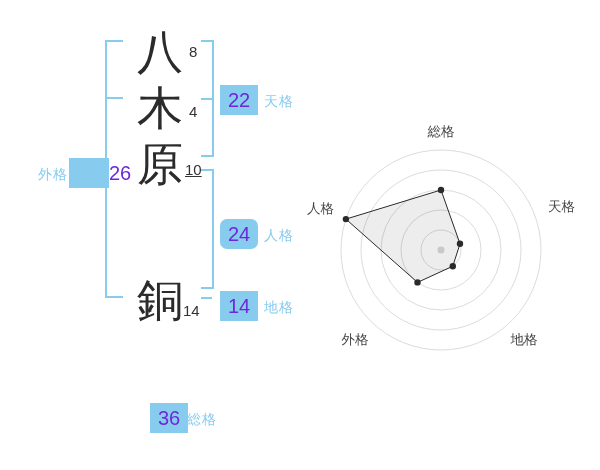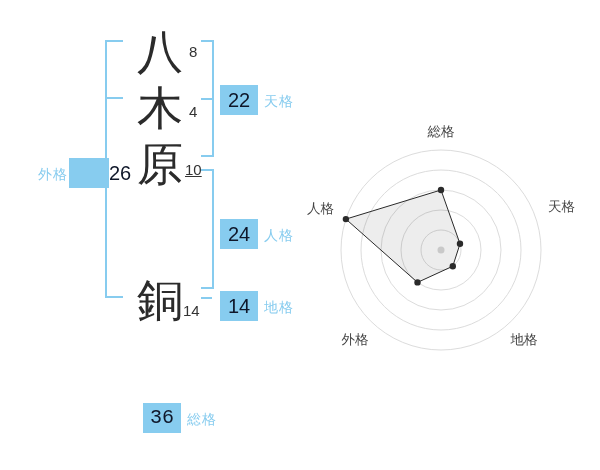--- a/index.html
+++ b/index.html
@@ -7,21 +7,21 @@
   .stage { position:relative; width:600px; height:470px; background:#ffffff; overflow:hidden; }
 
   .kanji { position:absolute; left:134px; width:52px; text-align:center;
            font-size:46px; line-height:50px; color:#2b2b2b;
            font-family:"Liberation Sans", sans-serif; }
   .strokes { position:absolute; font-size:15px; color:#333; }
 
   .brk { position:absolute; background:#87ccef; }
 
   .valbox { position:absolute; width:38px; height:30px; background:#87ccef;
-            color:#0f172a; font-size:20px; line-height:30px; text-align:center; }
+            color:#6d28d9; font-size:20px; line-height:30px; text-align:center; }
   .bluelabel { position:absolute; font-size:14px; color:#87ccef; letter-spacing:1px; }
 
   svg text { font-family:"Liberation Sans", sans-serif; }
 </style>
 </head>
 <body>
 
 <div class="stage">
 
   <div class="kanji" style="top:27px;">八</div>
@@ -44,28 +44,28 @@
   <div class="brk" style="left:212px; top:40px;  width:2px;  height:117px;"></div>
   <div class="brk" style="left:201px; top:40px;  width:11px; height:2px;"></div>
   <div class="brk" style="left:201px; top:98px;  width:11px; height:2px;"></div>
   <div class="brk" style="left:201px; top:155px; width:11px; height:2px;"></div>
   <div class="valbox" style="left:220px; top:85px;">22</div>
   <div class="bluelabel" style="left:264px; top:93px;">天格</div>
 
   <div class="brk" style="left:212px; top:169px; width:2px;  height:120px;"></div>
   <div class="brk" style="left:201px; top:169px; width:11px; height:2px;"></div>
   <div class="brk" style="left:201px; top:287px; width:11px; height:2px;"></div>
-  <div class="valbox" style="left:220px; top:219px;">24</div>
+  <div class="valbox" style="left:220px; top:219px;border-radius:7px;">24</div>
   <div class="bluelabel" style="left:264px; top:227px;">人格</div>
 
   <div class="brk" style="left:201px; top:297px; width:11px; height:2px;"></div>
   <div class="valbox" style="left:220px; top:291px;">14</div>
   <div class="bluelabel" style="left:264px; top:299px;">地格</div>
 
-  <div class="valbox" style="left:143px; top:403px;font-family:Liberation Mono, monospace;">36</div>
+  <div class="valbox" style="left:150px; top:403px;">36</div>
   <div class="bluelabel" style="left:187px; top:411px;">総格</div>
 
   <svg style="position:absolute; left:291px; top:110px;" width="300" height="260" viewBox="0 0 300 260">
     <g id="radar-rings">
         <circle cx="150" cy="140" r="20" fill="none" stroke="#dcdcdc" stroke-width="1"></circle>
         <circle cx="150" cy="140" r="40" fill="none" stroke="#dcdcdc" stroke-width="1"></circle>
         <circle cx="150" cy="140" r="60" fill="none" stroke="#dcdcdc" stroke-width="1"></circle>
         <circle cx="150" cy="140" r="80" fill="none" stroke="#dcdcdc" stroke-width="1"></circle>
         <circle cx="150" cy="140" r="100" fill="none" stroke="#dcdcdc" stroke-width="1"></circle>
       </g>

